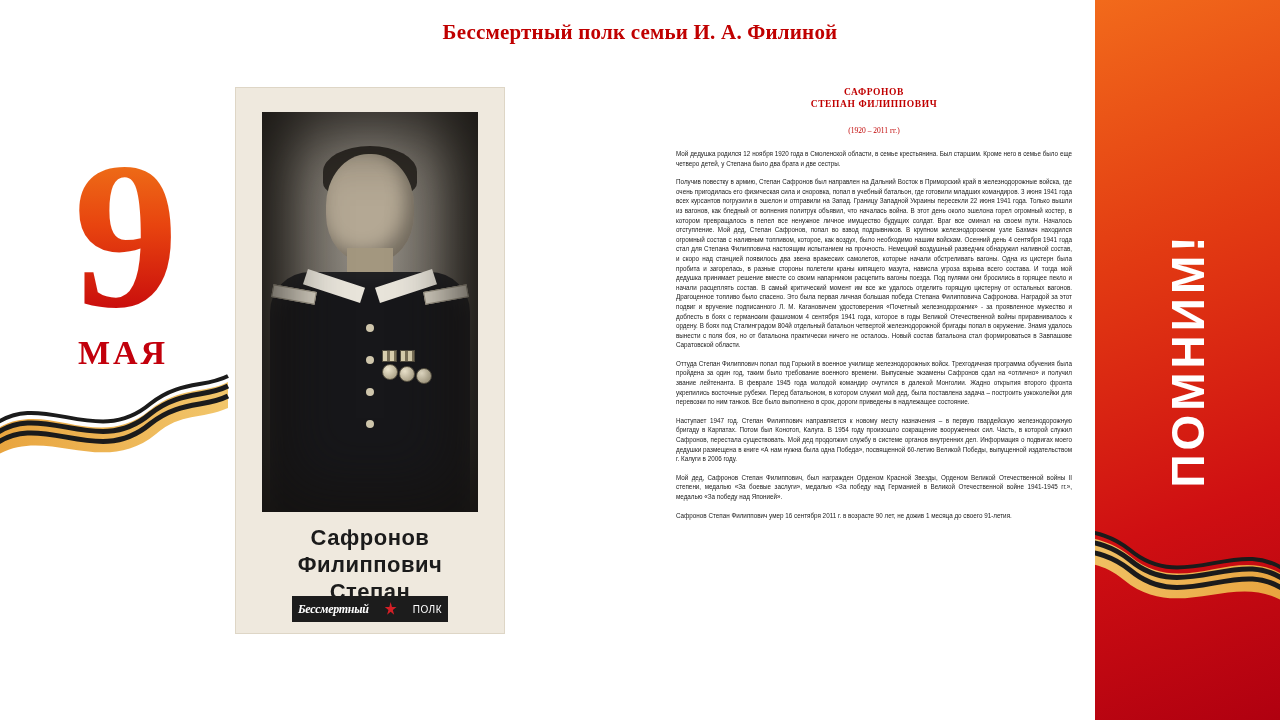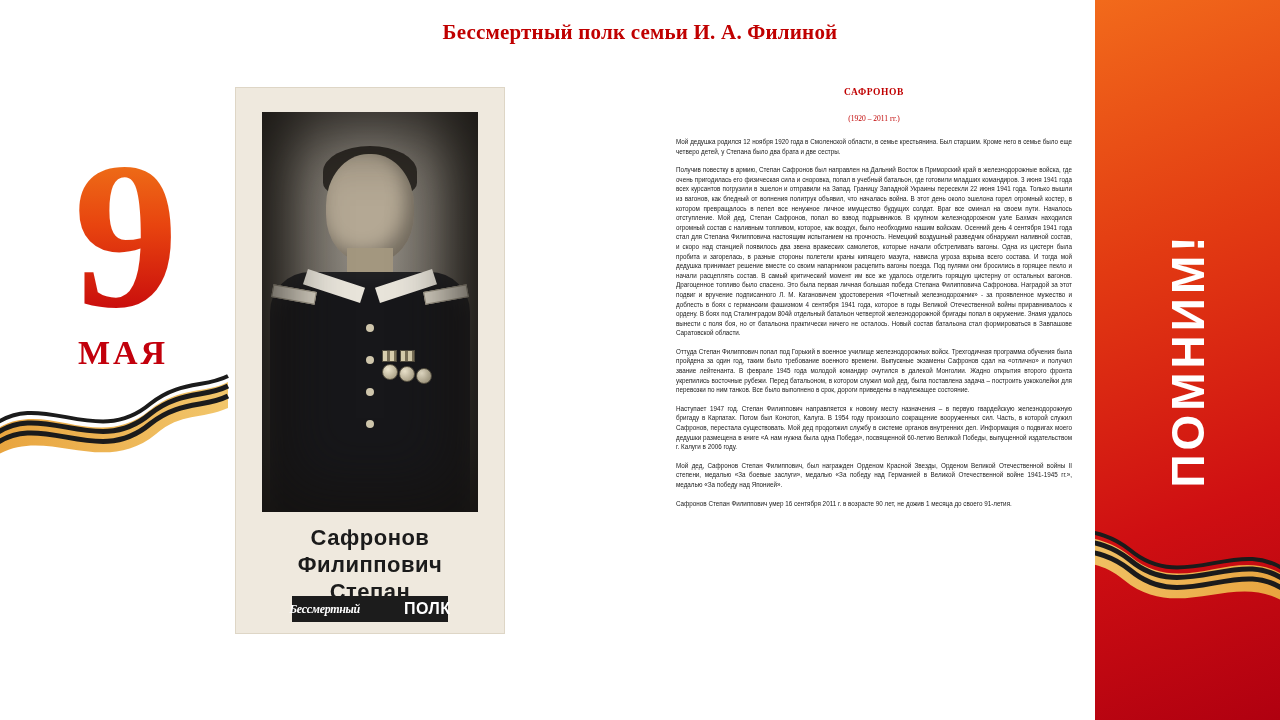--- a/index.html
+++ b/index.html
@@ -174,40 +174,40 @@
 
   .logo-bar {
     position: absolute;
     left: 50%; margin-left: -78px;
     top: 508px;
     width: 156px; height: 26px;
     background: #1c1c1c;
     display: flex;
     align-items: center;
     justify-content: center;
-    gap: 22px;
+    gap: 16px;
     padding: 0 6px;
   }
   .logo-left {
     font-family: "Liberation Serif", serif;
     font-style: italic;
     font-weight: bold;
     font-size: 12px;
     color: #ffffff;
     letter-spacing: -0.3px;
   }
   .logo-star {
     width: 14px; height: 14px;
     background: #d31f26;
     clip-path: polygon(50% 0%, 61% 35%, 98% 35%, 68% 57%, 79% 91%, 50% 70%, 21% 91%, 32% 57%, 2% 35%, 39% 35%);
   }
   .logo-right {
     font-family: "Liberation Sans", sans-serif;
-    font-weight: bold;
-    font-size: 16px;
+    font-weight: normal;
+    font-size: 10px;
     color: #ffffff;
     letter-spacing: 0.5px;
   }
 
   
   .text-col {
     position: absolute;
     left: 676px; top: 86px;
     width: 396px;
   }
@@ -321,20 +321,21 @@
 
     <div class="logo-bar">
       <span class="logo-left">Бессмертный</span>
       <span class="logo-star"></span>
       <span class="logo-right">ПОЛК</span>
     </div>
   </div>
 
   <div class="text-col">
     <div class="person-head">САФРОНОВ</div>
+    <div class="person-head">СТЕПАН ФИЛИППОВИЧ</div>
     <div class="person-years">(1920 – 2011 гг.)</div>
 
     <div class="body-text">
       <p>Мой дедушка родился 12 ноября 1920 года в Смоленской области, в семье крестьянина. Был старшим. Кроме него в семье было еще четверо детей, у Степана было два брата и две сестры.</p>
       <p>Получив повестку в армию, Степан Сафронов был направлен на Дальний Восток в Приморский край в железнодорожные войска, где очень пригодилась его физическая сила и сноровка, попал в учебный батальон, где готовили младших командиров. 3 июня 1941 года всех курсантов погрузили в эшелон и отправили на Запад. Границу Западной Украины пересекли 22 июня 1941 года. Только вышли из вагонов, как бледный от волнения политрук объявил, что началась война. В этот день около эшелона горел огромный костер, в котором превращалось в пепел все ненужное личное имущество будущих солдат. Враг все сминал на своем пути. Началось отступление. Мой дед, Степан Сафронов, попал во взвод подрывников. В крупном железнодорожном узле Бахмач находился огромный состав с наливным топливом, которое, как воздух, было необходимо нашим войскам. Осенний день 4 сентября 1941 года стал для Степана Филипповича настоящим испытанием на прочность. Немецкий воздушный разведчик обнаружил наливной состав, и скоро над станцией появилось два звена вражеских самолетов, которые начали обстреливать вагоны. Одна из цистерн была пробита и загорелась, в разные стороны полетели краны кипящего мазута, навислa угроза взрыва всего состава. И тогда мой дедушка принимает решение вместе со своим напарником расцепить вагоны поезда. Под пулями они бросились в горящее пекло и начали расцеплять состав. В самый критический момент им все же удалось отделить горящую цистерну от остальных вагонов. Драгоценное топливо было спасено. Это была первая личная большая победа Степана Филипповича Сафронова. Наградой за этот подвиг и вручение подписанного Л. М. Кагановичем удостоверения «Почетный железнодорожник» - за проявленное мужество и доблесть в боях с германским фашизмом 4 сентября 1941 года, которое в годы Великой Отечественной войны приравнивалось к ордену. В боях под Сталинградом 804й отдельный батальон четвертой железнодорожной бригады попал в окружение. Знамя удалось вынести с поля боя, но от батальона практически ничего не осталось. Новый состав батальона стал формироваться в Завпашове Саратовской области.</p>
       <p>Оттуда Степан Филиппович попал под Горький в военное училище железнодорожных войск. Трехгодичная программа обучения была пройдена за один год, таким было требование военного времени. Выпускные экзамены Сафронов сдал на «отлично» и получил звание лейтенанта. В феврале 1945 года молодой командир очутился в далекой Монголии. Жадно открытия второго фронта укрепились восточные рубежи. Перед батальоном, в котором служил мой дед, была поставлена задача – построить узкоколейки для перевозки по ним танков. Все было выполнено в срок, дороги приведены в надлежащее состояние.</p>
       <p>Наступает 1947 год. Степан Филиппович направляется к новому месту назначения – в первую гвардейскую железнодорожную бригаду в Карпатах. Потом был Конотоп, Калуга. В 1954 году произошло сокращение вооруженных сил. Часть, в которой служил Сафронов, перестала существовать. Мой дед продолжил службу в системе органов внутренних дел. Информация о подвигах моего дедушки размещена в книге «А нам нужна была одна Победа», посвященной 60-летию Великой Победы, выпущенной издательством г. Калуги в 2006 году.</p>
       <p>Мой дед, Сафронов Степан Филиппович, был награжден Орденом Красной Звезды, Орденом Великой Отечественной войны II степени, медалью «За боевые заслуги», медалью «За победу над Германией в Великой Отечественной войне 1941-1945 гг.», медалью «За победу над Японией».</p>
       <p>Сафронов Степан Филиппович умер 16 сентября 2011 г. в возрасте 90 лет, не дожив 1 месяца до своего 91-летия.</p>
     </div>

